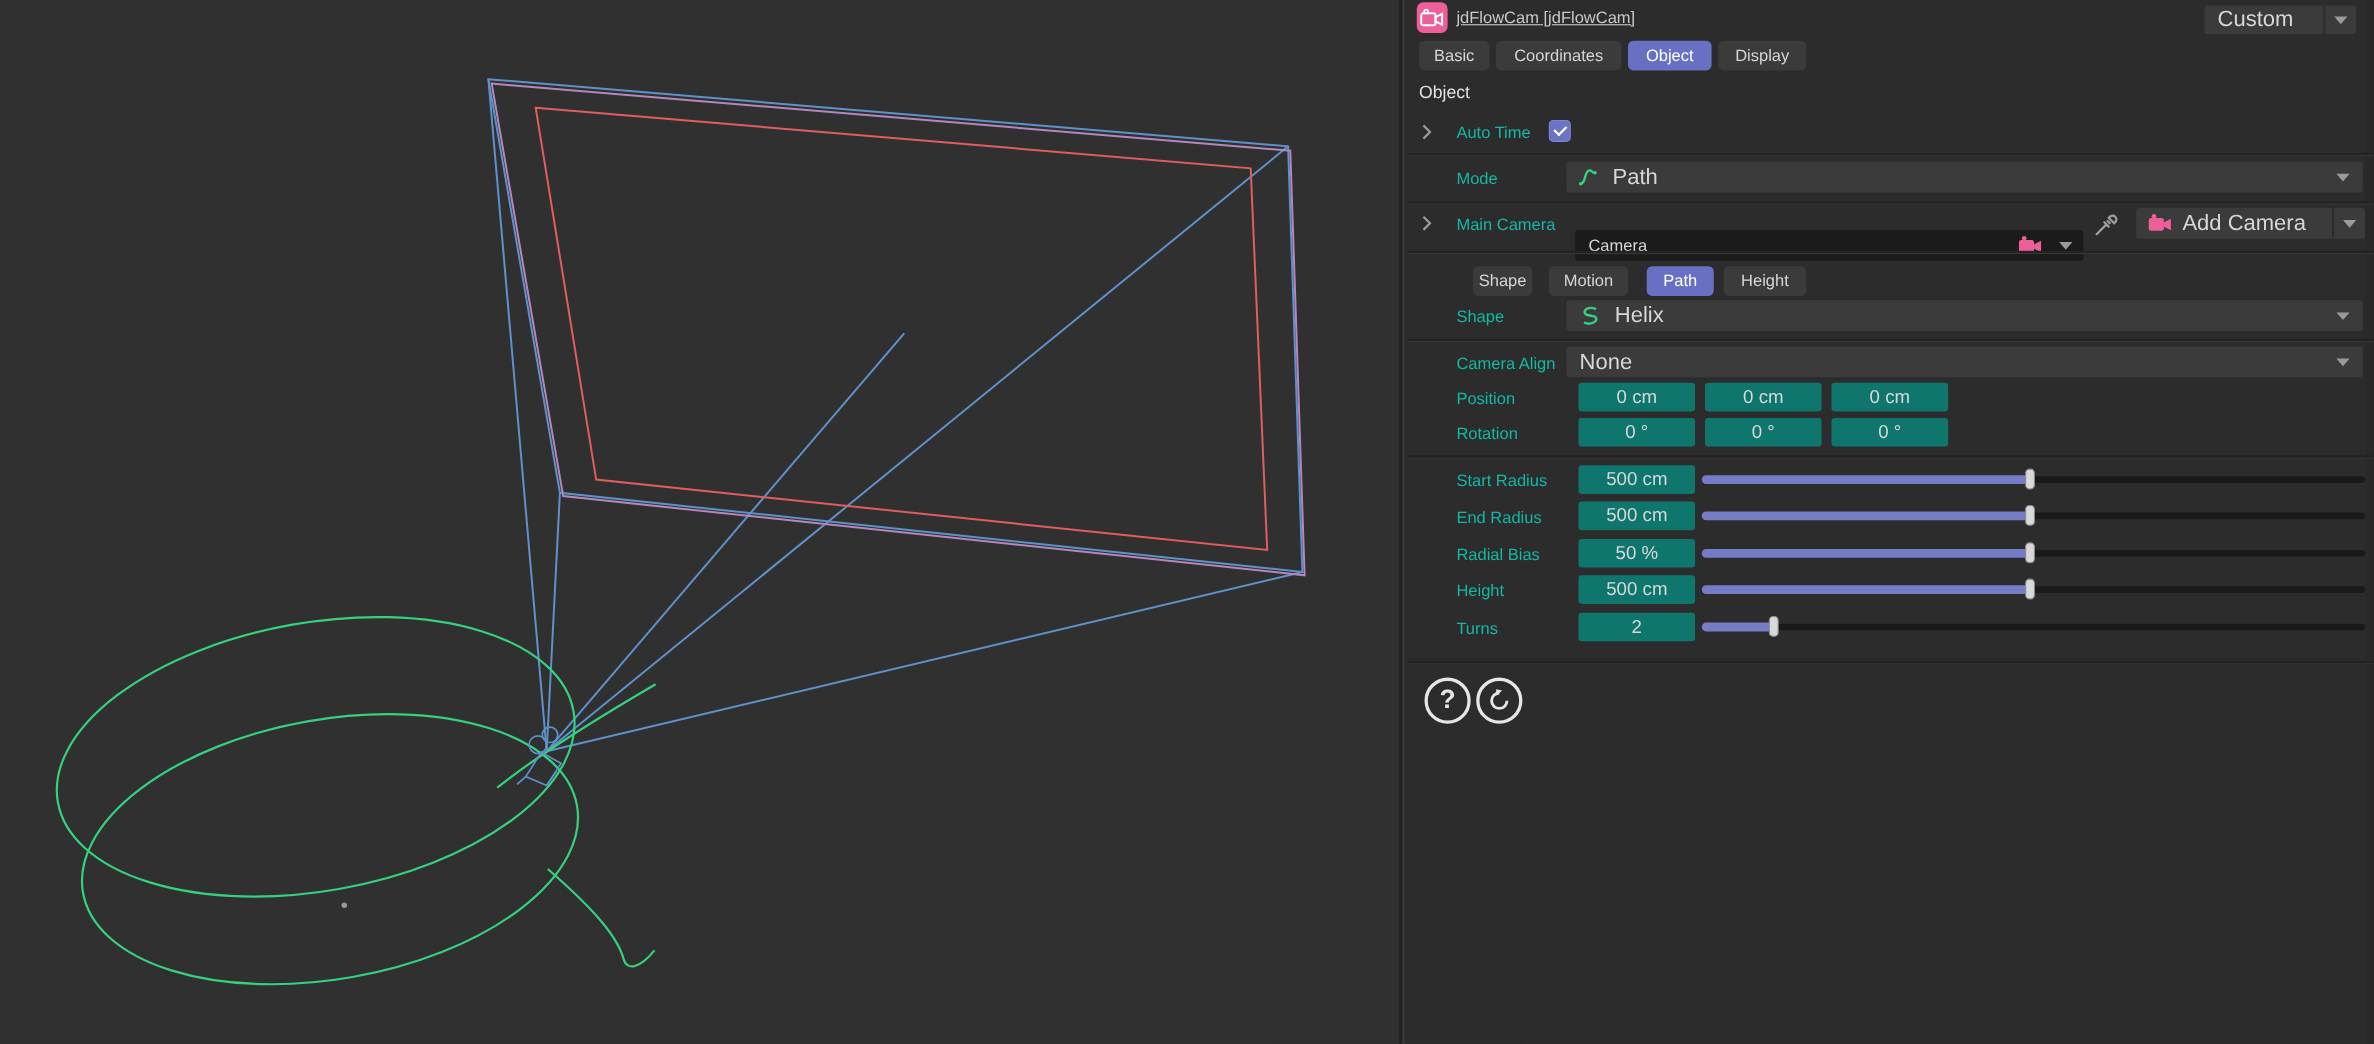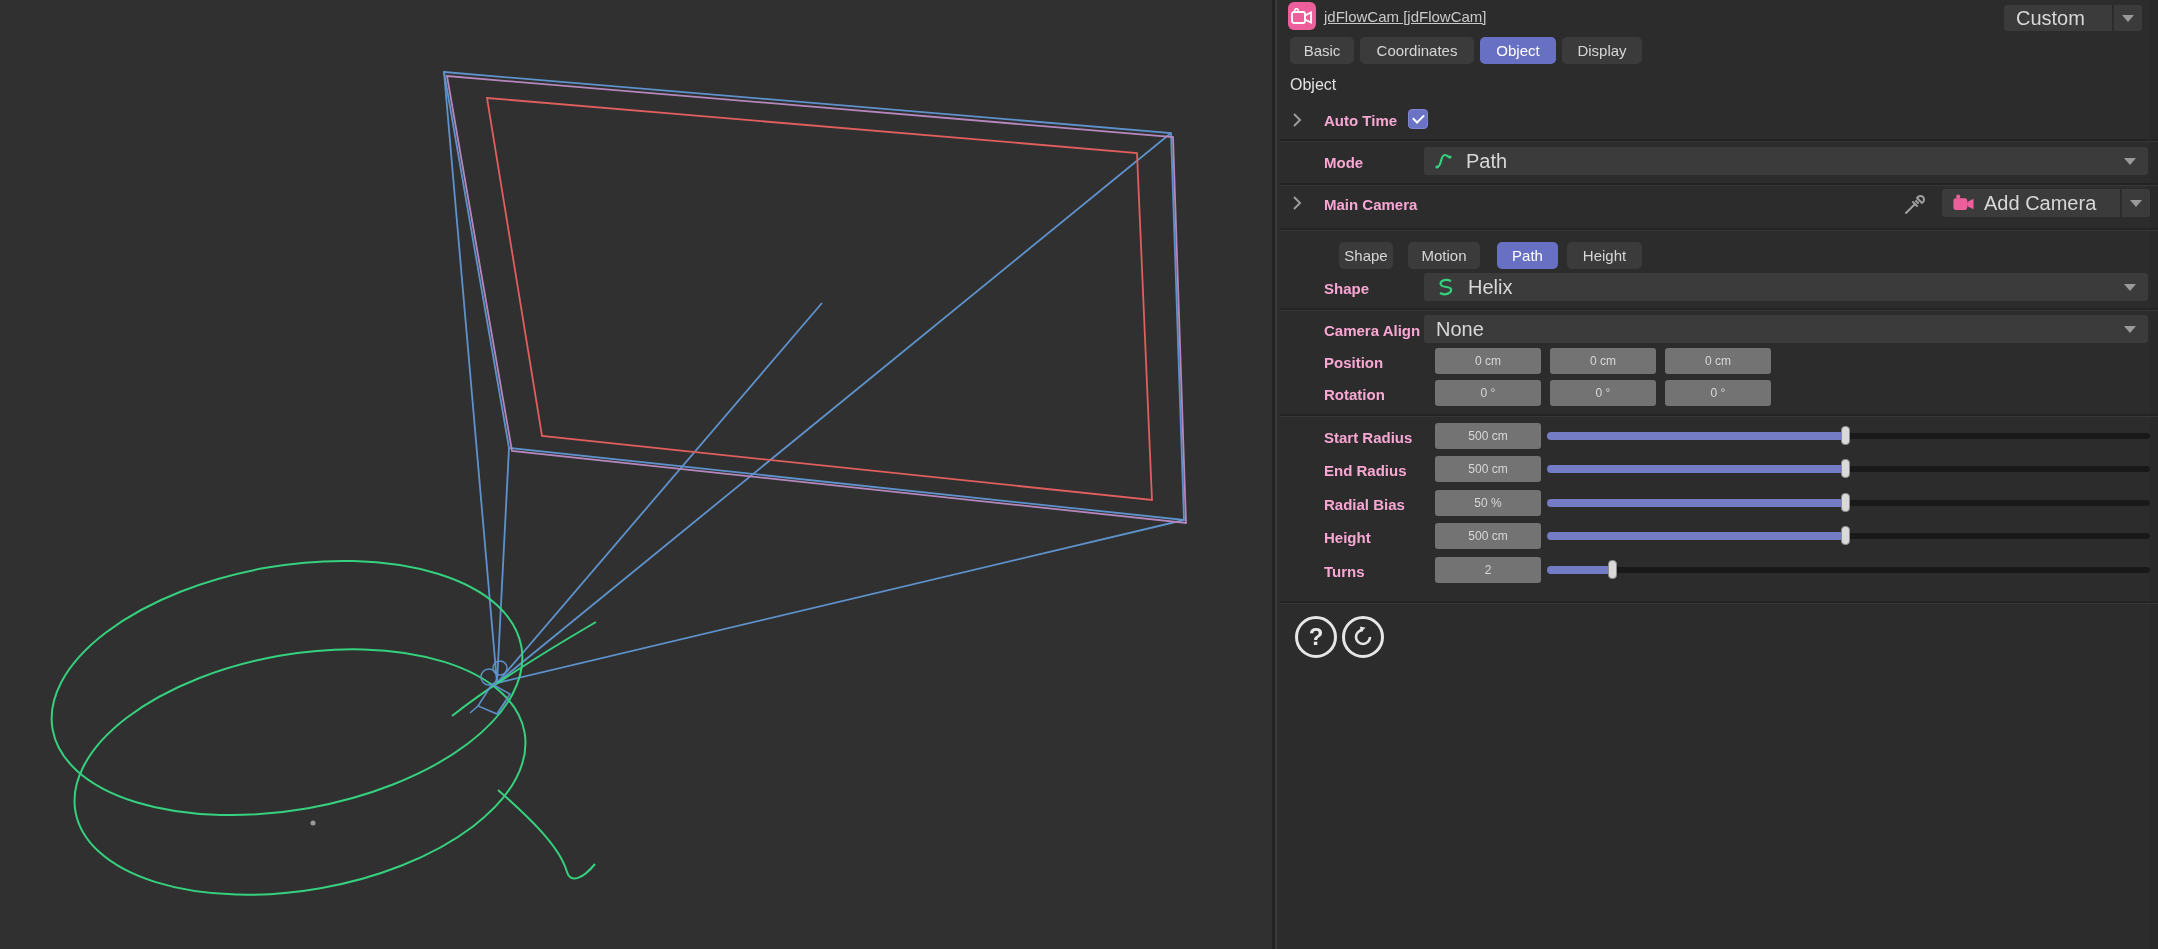--- a/index.html
+++ b/index.html
@@ -6,32 +6,32 @@
   #app{position:relative;width:2158px;height:949px;overflow:hidden;
        font-family:"Liberation Sans","DejaVu Sans",sans-serif;
        background:#2c2c2c;-webkit-font-smoothing:antialiased;}
   
   #viewport{position:absolute;left:0;top:0;width:1272px;height:949px;background:#303030;}
   #divider{position:absolute;left:1272px;top:0;width:3px;height:949px;background:#222222;}
   #divider2{position:absolute;left:1275px;top:0;width:2px;height:949px;background:#3a3a3a;}
   #gutter{position:absolute;left:2150px;top:0;width:8px;height:949px;background:#292929;}
   
   .abs{position:absolute;}
-  .row-label{color:#f9a8d4;font-size:15px;font-weight:bold;}
+  .row-label{color:#14b8a6;font-size:15px;}
   .heading{color:#e2e2e2;font-size:16px;}
   .title-text{color:#c9c9c9;font-size:15px;}
   .tab{background:#3b3b3b;border-radius:5px;color:#d6d6d6;font-size:15px;
        display:flex;align-items:center;justify-content:center;cursor:pointer;}
   .tab.active{background:#6770c2;color:#ffffff;}
   .dropdown{background:#3b3b3b;border-radius:3px;display:flex;align-items:center;
             color:#d8d8d8;font-size:20px;cursor:pointer;}
   .dropdown .dd-text{margin-left:12px;}
   .caret{width:0;height:0;border-left:6px solid transparent;border-right:6px solid transparent;
          border-top:7px solid #9a9a9a;position:absolute;right:12px;top:50%;margin-top:-3px;}
-  .value-field{background:#737373;border-radius:3px;color:#d8d8d8;font-size:12px;
+  .value-field{background:#0f766e;border-radius:3px;color:#d8d8d8;font-size:17px;
                display:flex;align-items:center;justify-content:center;}
   .text-field{background:#1b1b1b;border-radius:3px;color:#d8d8d8;font-size:15px;
               display:flex;align-items:center;position:relative;}
   .sep{position:absolute;left:1280px;width:878px;height:2px;background:#232323;border-bottom:1px solid #373737;}
   .slider-track{position:absolute;height:6px;background:#191919;border-radius:3px;}
   .slider-fill{position:absolute;height:8px;top:-1px;left:0;border-radius:4px;background:#747cc6;}
   .slider-handle{position:absolute;width:9px;height:19px;top:-7px;border-radius:4px;
                  background:#d9d9d9;border:1px solid #8a8a8a;box-sizing:border-box;}
   .checkbox{width:20px;height:20px;border-radius:4px;background:#3a3a3a;border:1px solid #555;
             position:relative;box-sizing:border-box;}
@@ -130,20 +130,29 @@
     <span class="dd-text">Path</span>
     <span class="caret"></span>
   </div>
 
   <div class="sep" style="top:183px;"></div>
 
   <svg class="abs" style="left:1292px;top:195px;" width="10" height="16" viewBox="0 0 10 16">
     <polyline points="2,2 8,8 2,14" fill="none" stroke="#9a9a9a" stroke-width="2"></polyline>
   </svg>
   <div class="abs row-label" style="left:1324px;top:196px;">Main Camera</div>
+  <div class="abs text-field" style="left:1432px;top:189px;width:462px;height:28px;">
+    <span style="margin-left:12px;">Camera</span>
+    <svg width="24" height="18" viewBox="0 0 22 17" style="position:absolute;right:36px;top:5px;">
+      <rect x="1" y="4" width="13" height="11" rx="2" fill="#ec5f9a"></rect>
+      <path d="M14,7.5 L20,4.5 L20,14.5 L14,11.5 Z" fill="#ec5f9a"></path>
+      <circle cx="5.5" cy="2.5" r="2" fill="#ec5f9a"></circle>
+    </svg>
+    <span class="caret" style="right:10px;"></span>
+  </div>
   <svg class="abs" style="left:1902px;top:191px;" width="26" height="26" viewBox="0 0 26 26">
     <path d="M4,22 L13,13 M11,11 L15,15 M14,10 L16,12 M15,7 C17,4 20,5 21,6 C22,7 23,10 20,12 L17,9 Z" fill="none" stroke="#9f9f9f" stroke-width="2" stroke-linecap="round"></path>
   </svg>
   <div class="abs dropdown" style="left:1942px;top:189px;width:208px;height:28px;">
     <svg width="24" height="18" viewBox="0 0 22 17" style="margin-left:10px;">
       <rect x="1" y="4" width="13" height="11" rx="2" fill="#ec5f9a"></rect>
       <path d="M14,7.5 L20,4.5 L20,14.5 L14,11.5 Z" fill="#ec5f9a"></path>
       <circle cx="5.5" cy="2.5" r="2" fill="#ec5f9a"></circle>
     </svg>
     <span class="dd-text" style="margin-left:8px;">Add Camera</span>

